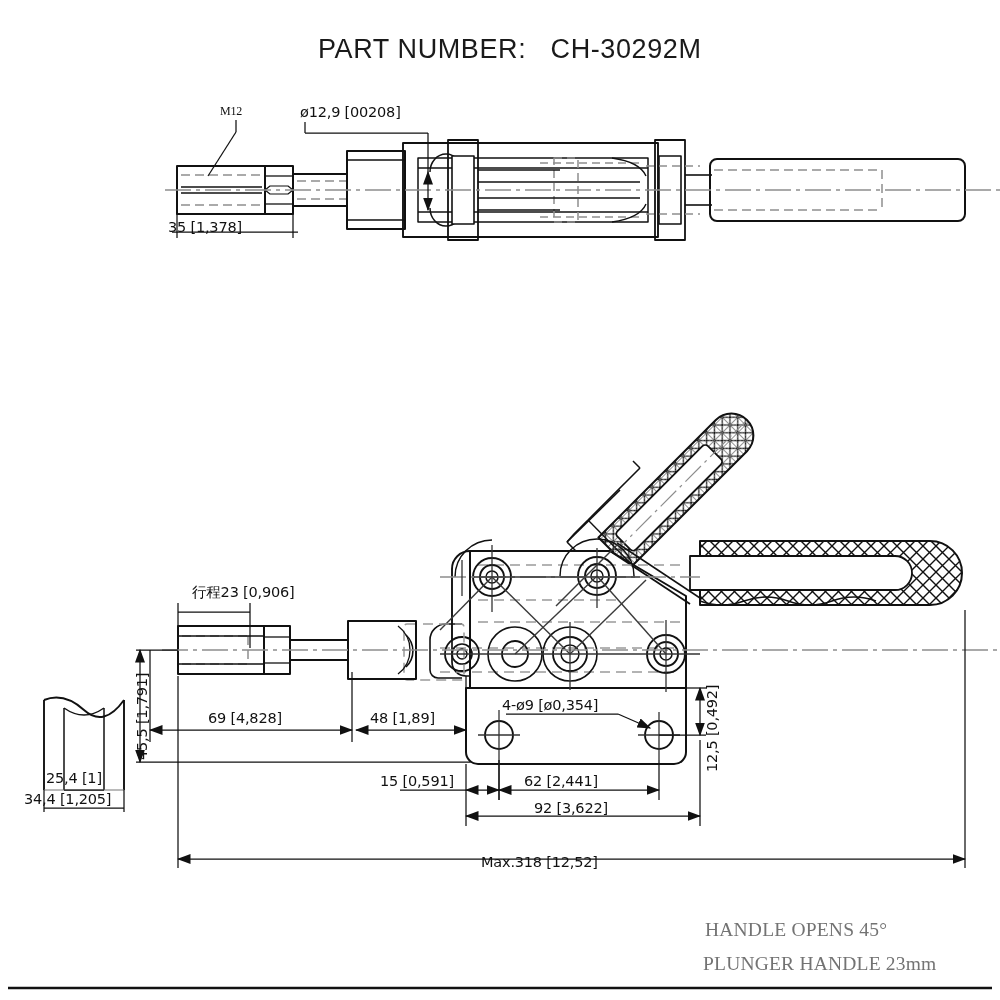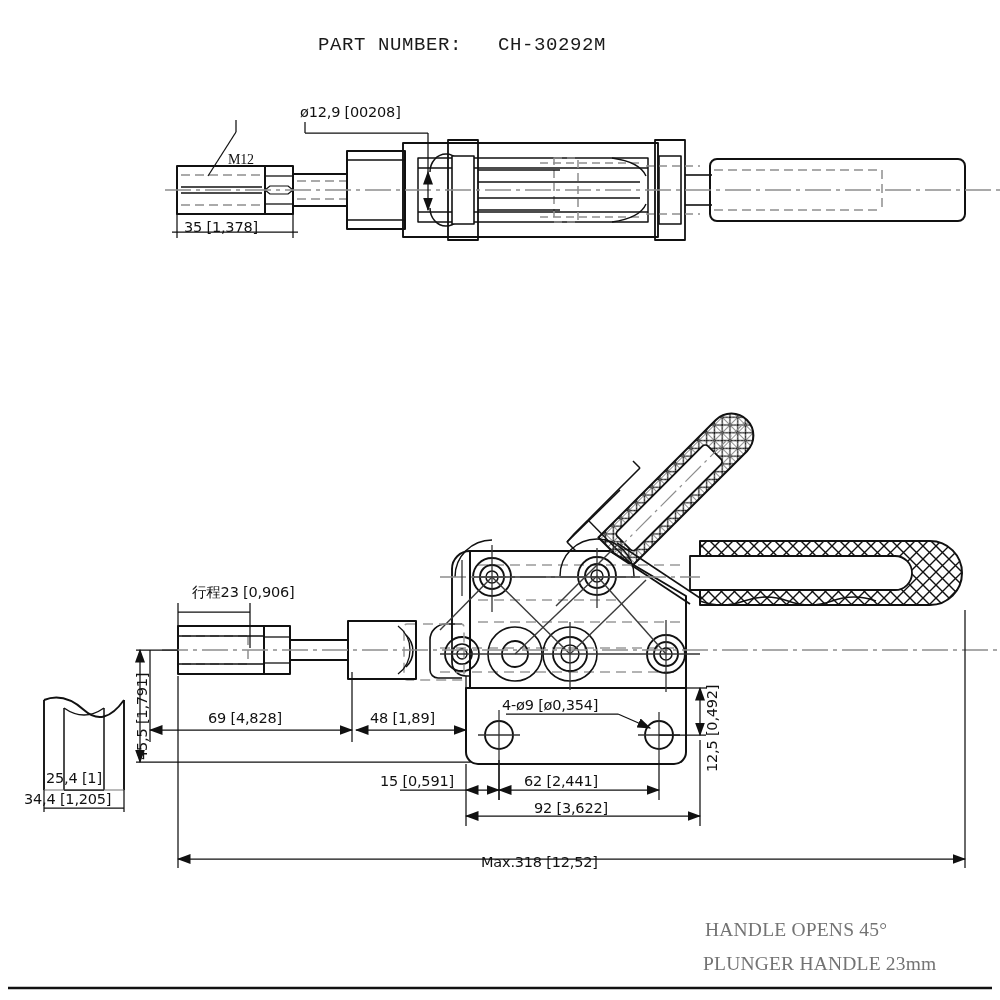--- a/index.html
+++ b/index.html
@@ -7,22 +7,22 @@
   body{
     width:1000px;height:1000px;position:relative;overflow:hidden;
     font-family:"Liberation Serif", serif;
     color:#111111;
   }
   #sheet{position:absolute;left:0;top:0;width:1000px;height:1000px;}
   svg.draw{position:absolute;left:0;top:0;width:1000px;height:1000px;}
 
   .ttl{
     position:absolute;
-    font-family:Liberation Mono, monospace;
-    font-size:19px; letter-spacing:.6px; white-space:pre;
+    font-family:Liberation Sans, sans-serif;
+    font-size:27px; letter-spacing:.6px; white-space:pre;
     color:#1a1a1a;
   }
   .dim{
     position:absolute;
     font-family:"DejaVu Sans", sans-serif;
     font-size:14.5px; white-space:pre; color:#111111;
     letter-spacing:-0.2px;
   }
   .dim.vert{transform-origin:0 0;transform:rotate(-90deg);}
   .note{
@@ -344,25 +344,25 @@
         <line x1="44" y1="790" x2="44" y2="812"></line>
         <line x1="124" y1="790" x2="124" y2="812"></line>
       </g>
 
       <g>
         <line x1="8" y1="988" x2="992" y2="988" stroke="#111" stroke-width="2.4"></line>
       </g>
     </g>
   </svg>
 
-  <div class="dim" style="left:228px;top:104px;font-family:'Liberation Serif',serif;font-size:14px;margin-top:48px;">M12</div>
+  <div class="dim" style="left:220px;top:104px;font-family:'Liberation Serif',serif;font-size:12px;">M12</div>
 
   <div class="dim" style="left:300px;top:104px;">ø12,9 [00208]</div>
 
-  <div class="dim" style="left:184px;top:219px;text-align:right;">35 [1,378]</div>
+  <div class="dim" style="left:168px;top:219px;text-align:right;">35 [1,378]</div>
 
   <div class="dim cjk" style="left:152px;top:583px;">行程23 [0,906]</div>
 
   <div class="dim vert" style="left:134px;top:760px;">45,5 [1,791]</div>
 
   <div class="dim" style="left:208px;top:710px;">69 [4,828]</div>
 
   <div class="dim" style="left:370px;top:710px;">48 [1,89]</div>
 
   <div class="dim" style="left:502px;top:697px;">4-ø9 [ø0,354]</div>

